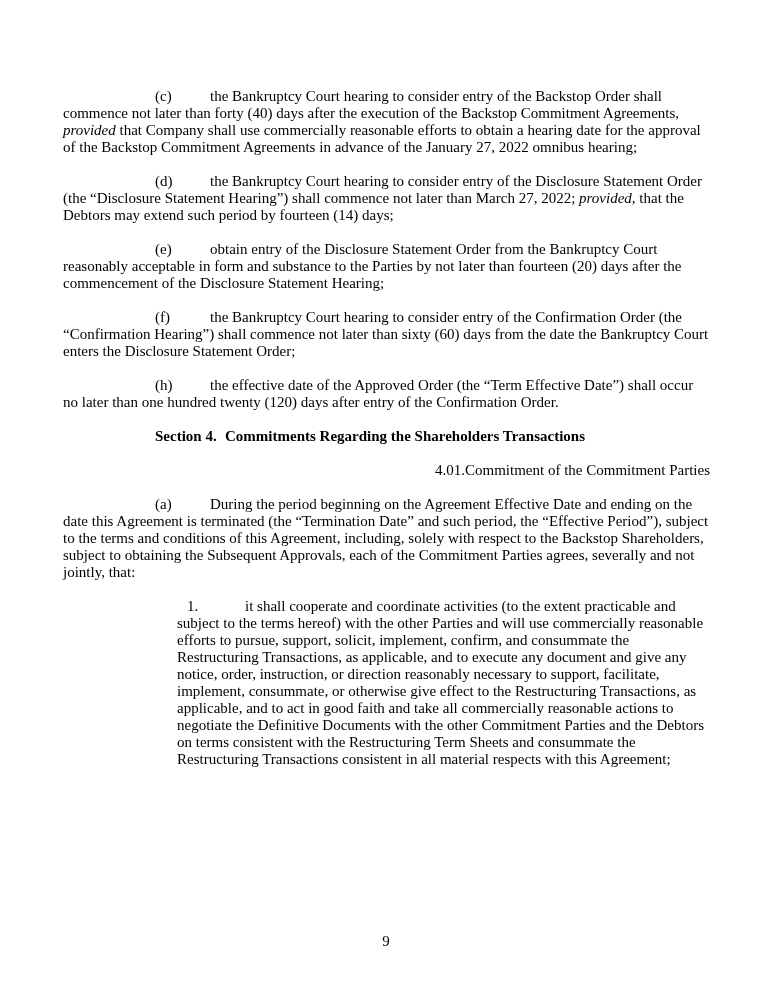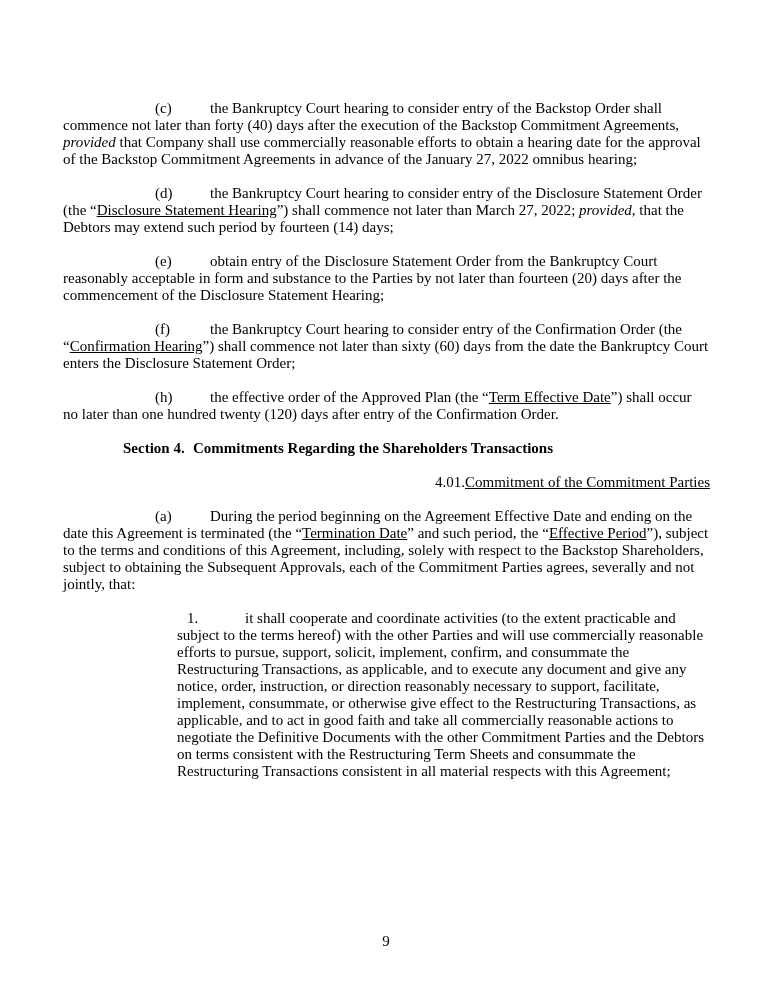--- a/index.html
+++ b/index.html
@@ -13,50 +13,50 @@
     height: 1000px;
     background: #ffffff;
     font-family: "Liberation Serif", "DejaVu Serif", serif;
     font-size: 15px;
     line-height: 17px;
     color: #000000;
     overflow: hidden;
   }
   .content {
     position: absolute;
-    top: 100px;
+    top: 88px;
     left: 63px;
     width: 647px;
   }
   p {
     margin: 0 0 17px 0;
     text-align: left;
   }
   .lbl {
     display: inline-block;
     text-indent: 0;
   }
   
   .clause { text-indent: 92px; }
   .clause .lbl { width: 55px; }
   
   .heading { text-indent: 60px; font-weight: 700; }
-  .heading .lbl { width: 70px; }
+  .heading .lbl { width: 70px; margin-left: 32px; }
   
   .subheading { text-indent: 95px; text-align: right; }
   .subheading .lbl { width: 37px; }
   
   .numbered {
     margin-left: 114px;
     margin-right: 0;
     text-indent: 10px;
   }
   .numbered .lbl { width: 58px; }
   .it { font-style: italic; }
-  .ul { text-decoration: underline; }
+  .ul { }
   .footer {
     position: absolute;
     top: 933px;
     left: 0;
     width: 100%;
     text-align: center;
   }
 </style>
 </head>
 <body>
@@ -66,21 +66,21 @@
 
     <p class="clause"><span class="lbl">(c)</span><span>the Bankruptcy Court hearing to consider entry of the Backstop Order shall commence not later than forty (40) days after the execution of the Backstop Commitment Agreements, </span><span class="it">provided</span><span> that Company shall use commercially reasonable efforts to obtain a hearing date for the approval of the Backstop Commitment Agreements in advance of the January 27, 2022 omnibus hearing;</span></p>
 
     <p class="clause"><span class="lbl">(d)</span><span>the Bankruptcy Court hearing to consider entry of the Disclosure Statement Order (the “</span><span class="ul">Disclosure Statement Hearing</span><span>”) shall commence not later than March 27, 2022; </span><span class="it">provided</span><span>, that the Debtors may extend such period by fourteen (14) days;</span></p>
 
     <p class="clause"><span class="lbl">(e)</span><span>obtain entry of the Disclosure Statement Order from the Bankruptcy Court reasonably acceptable in form and substance to the Parties by not later than fourteen (20) days after the commencement of the Disclosure Statement Hearing;</span></p>
 
     <p class="clause"><span class="lbl">(f)</span><span>the Bankruptcy Court hearing to consider entry of the Confirmation Order (the “</span><span class="ul">Confirmation Hearing</span><span>”) shall commence not later than sixty (60) days from the date the Bankruptcy Court enters the Disclosure Statement Order;</span></p>
 
 
-    <p class="clause"><span class="lbl">(h)</span><span>the effective order of the Approved Plan (the “</span><span class="ul">Term Effective Date</span><span>”) shall occur no later than one hundred twenty (120) days after entry of the Confirmation Order.</span></p>
+    <p class="clause"><span class="lbl">(h)</span><span>the effective date of the Approved Order (the “</span><span class="ul">Term Effective Date</span><span>”) shall occur no later than one hundred twenty (120) days after entry of the Confirmation Order.</span></p>
 
     <p class="heading"><span class="lbl">Section 4.</span><span>Commitments Regarding the Shareholders Transactions</span></p>
 
     <p class="subheading"><span class="lbl">4.01.</span><span class="ul">Commitment of the Commitment Parties</span></p>
 
     <p class="clause"><span class="lbl">(a)</span><span>During the period beginning on the Agreement Effective Date and ending on the date this Agreement is terminated (the “</span><span class="ul">Termination Date</span><span>” and such period, the “</span><span class="ul">Effective Period</span><span>”), subject to the terms and conditions of this Agreement, including, solely with respect to the Backstop Shareholders, subject to obtaining the Subsequent Approvals, each of the Commitment Parties agrees, severally and not jointly, that:</span></p>
 
     <p class="numbered"><span class="lbl">1.</span><span>it shall cooperate and coordinate activities (to the extent practicable and subject to the terms hereof) with the other Parties and will use commercially reasonable efforts to pursue, support, solicit, implement, confirm, and consummate the Restructuring Transactions, as applicable, and to execute any document and give any notice, order, instruction, or direction reasonably necessary to support, facilitate, implement, consummate, or otherwise give effect to the Restructuring Transactions, as applicable, and to act in good faith and take all commercially reasonable actions to negotiate the Definitive Documents with the other Commitment Parties and the Debtors on terms consistent with the Restructuring Term Sheets and consummate the Restructuring Transactions consistent in all material respects with this Agreement;</span></p>
 
   </div>

